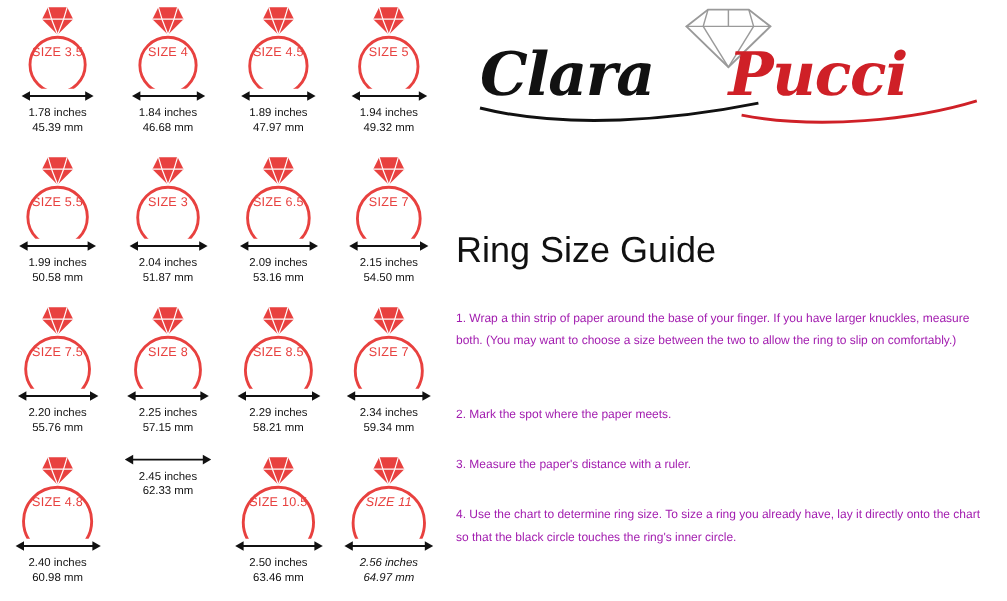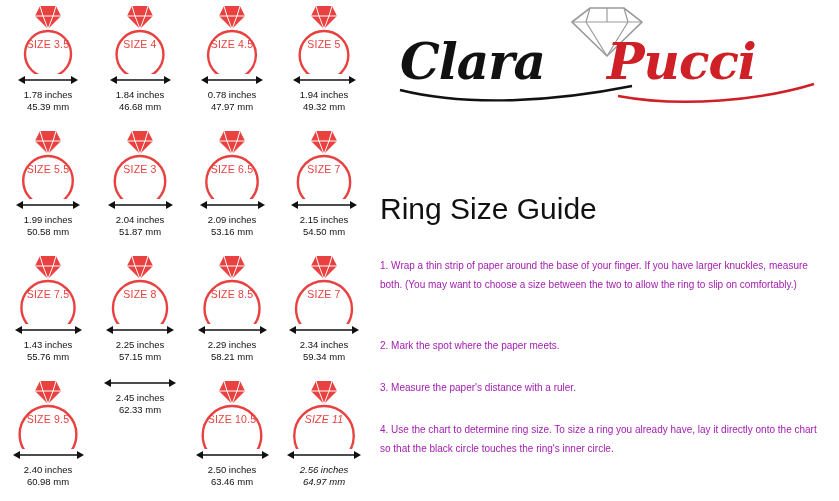--- a/index.html
+++ b/index.html
@@ -195,21 +195,21 @@
             <circle cx="46" cy="52.9" r="23.9" fill="none" stroke="#e8413f" stroke-width="2.4"></circle>
           </svg>
           <div class="size-label">SIZE 4.5</div>
         </div>
         <div class="arrow-row"><svg width="92" height="14" viewBox="0 0 92 14">
             <line x1="20" y1="7" x2="72" y2="7" stroke="#111111" stroke-width="1.6"></line>
             <polygon points="15,7 22,3 22,11" fill="#111111"></polygon>
             <polygon points="77,7 70,3 70,11" fill="#111111"></polygon>
           </svg></div>
         <div class="meas">
-          <div>0.78 inches</div>
+          <div>1.89 inches</div>
           <div>47.97 mm</div>
         </div>
       </div>
       <div class="ring-cell" style="left: 278px; top: 2px;">
         <div class="ring-art">
           <svg width="92" height="72" viewBox="0 0 92 72">
             <g transform="translate(46,0)">
               <polygon points="-13,14 -8,4 8,4 13,14 0,27" fill="#e8413f"></polygon>
               <line x1="-13" y1="14" x2="13" y2="14" stroke="#ffffff" stroke-width="1"></line>
               <line x1="-8" y1="4" x2="-5" y2="14" stroke="#ffffff" stroke-width="1"></line>
@@ -345,21 +345,21 @@
             <circle cx="46" cy="55.6" r="26.6" fill="none" stroke="#e8413f" stroke-width="2.4"></circle>
           </svg>
           <div class="size-label">SIZE 7.5</div>
         </div>
         <div class="arrow-row"><svg width="92" height="14" viewBox="0 0 92 14">
             <line x1="18" y1="7" x2="75" y2="7" stroke="#111111" stroke-width="1.6"></line>
             <polygon points="13,7 20,3 20,11" fill="#111111"></polygon>
             <polygon points="80,7 73,3 73,11" fill="#111111"></polygon>
           </svg></div>
         <div class="meas">
-          <div>1.43 inches</div>
+          <div>2.20 inches</div>
           <div>55.76 mm</div>
         </div>
       </div>
       <div class="ring-cell" style="left: 94px; top: 252px;">
         <div class="ring-art">
           <svg width="92" height="72" viewBox="0 0 92 72">
             <g transform="translate(46,0)">
               <polygon points="-13,14 -8,4 8,4 13,14 0,27" fill="#e8413f"></polygon>
               <line x1="-13" y1="14" x2="13" y2="14" stroke="#ffffff" stroke-width="1"></line>
               <line x1="-8" y1="4" x2="-5" y2="14" stroke="#ffffff" stroke-width="1"></line>
@@ -437,21 +437,21 @@
             <g transform="translate(46,0)">
               <polygon points="-13,14 -8,4 8,4 13,14 0,27" fill="#e8413f"></polygon>
               <line x1="-13" y1="14" x2="13" y2="14" stroke="#ffffff" stroke-width="1"></line>
               <line x1="-8" y1="4" x2="-5" y2="14" stroke="#ffffff" stroke-width="1"></line>
               <line x1="8" y1="4" x2="5" y2="14" stroke="#ffffff" stroke-width="1"></line>
               <line x1="-5" y1="14" x2="0" y2="27" stroke="#ffffff" stroke-width="1"></line>
               <line x1="5" y1="14" x2="0" y2="27" stroke="#ffffff" stroke-width="1"></line>
             </g>
             <circle cx="46" cy="57.4" r="28.4" fill="none" stroke="#e8413f" stroke-width="2.4"></circle>
           </svg>
-          <div class="size-label">SIZE 9.5</div>
+          <div class="size-label">SIZE 4.8</div>
         </div>
         <div class="arrow-row"><svg width="92" height="14" viewBox="0 0 92 14">
             <line x1="16" y1="7" x2="77" y2="7" stroke="#111111" stroke-width="1.6"></line>
             <polygon points="11,7 18,3 18,11" fill="#111111"></polygon>
             <polygon points="82,7 75,3 75,11" fill="#111111"></polygon>
           </svg></div>
         <div class="meas">
           <div>2.40 inches</div>
           <div>60.98 mm</div>
         </div>

